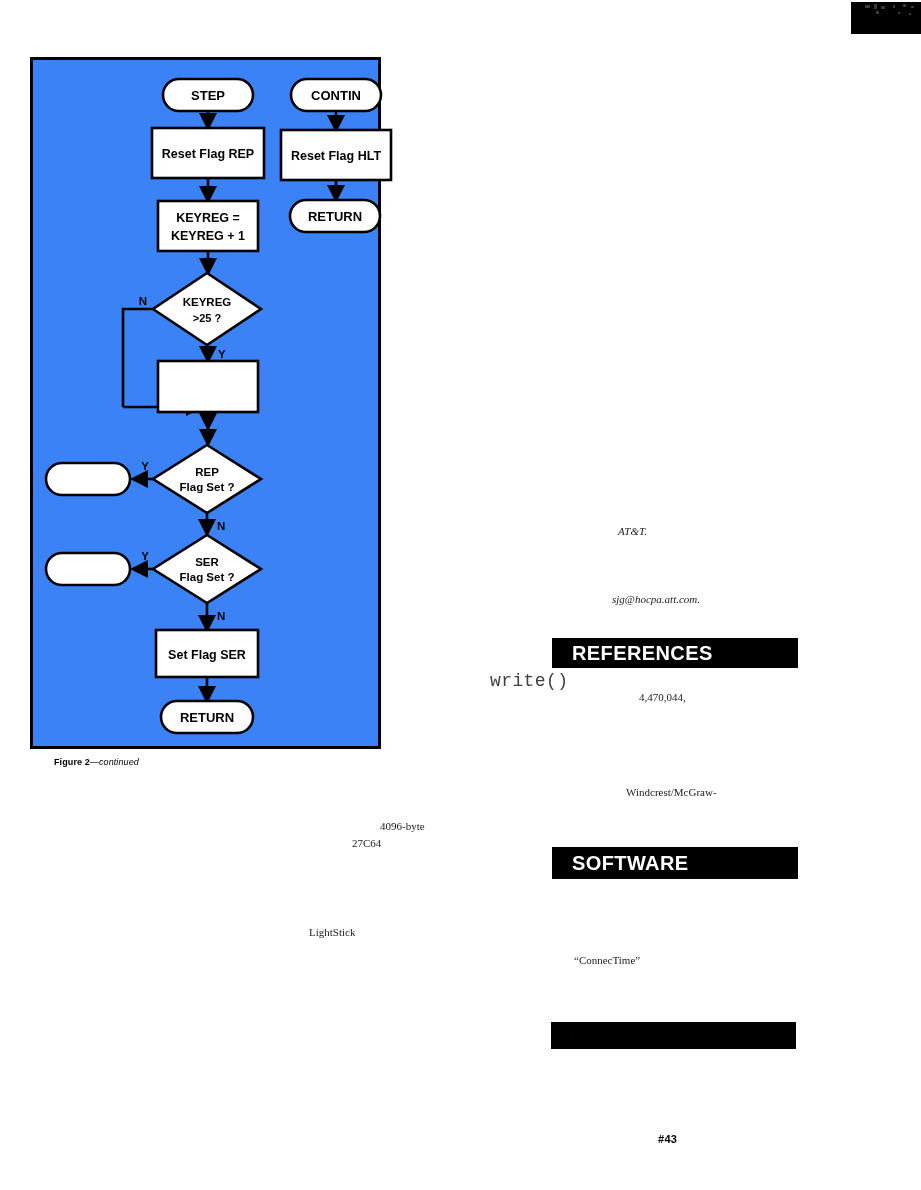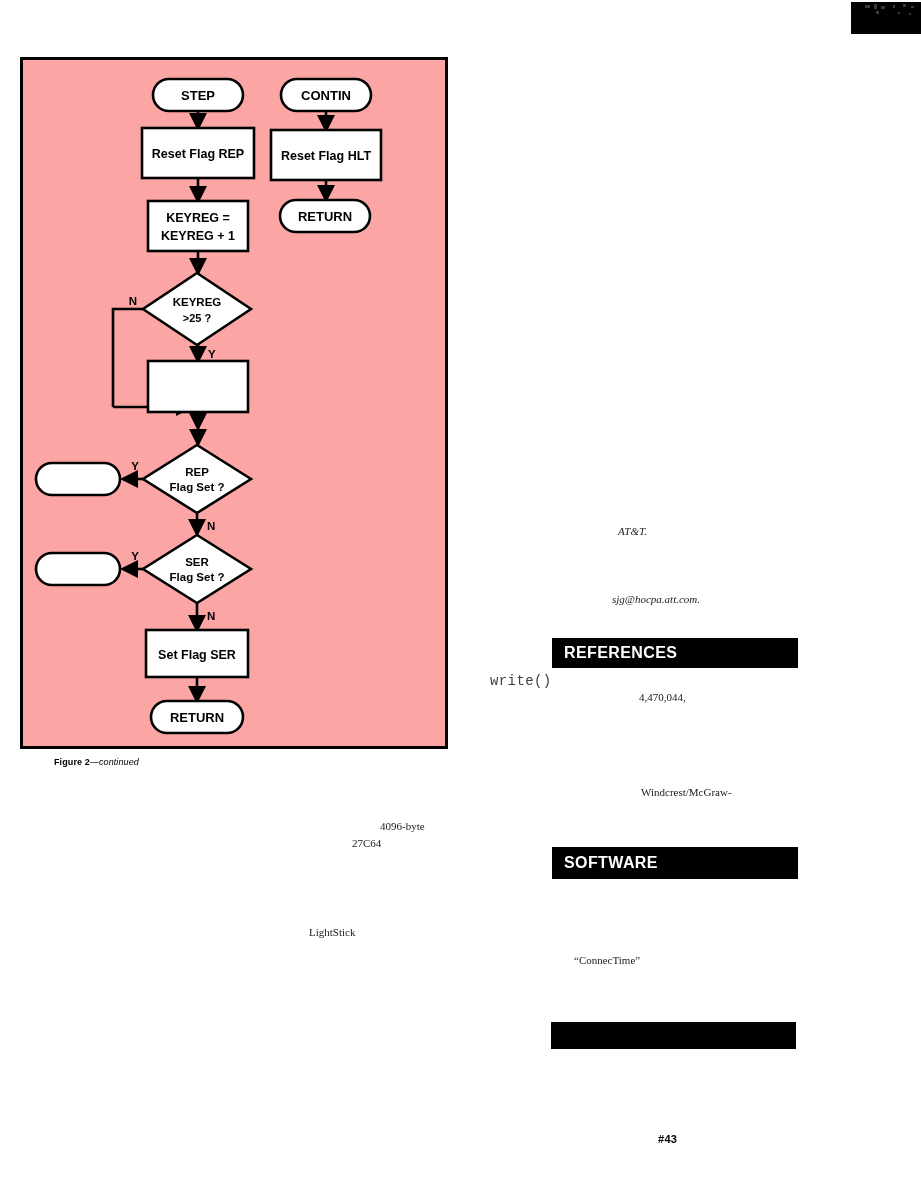--- a/index.html
+++ b/index.html
@@ -29,26 +29,26 @@
     height: 32px;
     background: #000000;
   }
   #scan-artifact .speck {
     position: absolute;
     background: #3a3a3a;
   }
 
   
   #figure-frame {
-    left: 20px;
+    left: 30px;
     top: 57px;
-    width: 428px;
+    width: 351px;
     height: 692px;
     border: 3px solid #000000;
-    background: #fca5a5;
+    background: #3b82f6;
     box-sizing: border-box;
   }
   #flow-svg { display: block; }
 
   
   #figure-caption {
     left: 22px;
     top: 757px;
     font-family: "Liberation Sans", "DejaVu Sans", sans-serif;
     font-size: 9px;
@@ -62,36 +62,36 @@
   .body-frag {
     font-family: "Liberation Serif", "DejaVu Serif", serif;
     font-size: 11px;
     line-height: 15px;
     white-space: pre;
     color: #1a1a1a;
   }
   .body-frag.italic { font-style: italic; }
   .body-frag.mono {
     font-family: "Liberation Mono", "DejaVu Sans Mono", monospace;
-    font-size: 14px;
+    font-size: 18px;
     letter-spacing: 0.4px;
     color: #3f3f3f;
   }
 
   
   .section-bar {
     background: #000000;
     color: #ffffff;
     font-family: "Liberation Sans", "DejaVu Sans", sans-serif;
     font-weight: bold;
-    font-size: 16px;
+    font-size: 20px;
     letter-spacing: 0.4px;
     display: flex;
     align-items: center;
-    padding-left: 12px;
+    padding-left: 20px;
     box-sizing: border-box;
   }
   .section-bar.blank {
     color: #0a0a0a;
     font-size: 11px;
     letter-spacing: 2px;
     padding-left: 18px;
   }
 
   
@@ -216,21 +216,21 @@
 </div>
 
 <div class="abs body-frag italic" style="left:618px; top:524px;">AT&amp;T.</div>
 
 <div class="abs body-frag italic" style="left:612px; top:592px;">sjg@hocpa.att.com.</div>
 
 <div class="abs body-frag mono" style="left:490px; top:674px;">write()</div>
 
 <div class="abs body-frag" style="left:639px; top:690px;">4,470,044,</div>
 
-<div class="abs body-frag" style="left:626px; top:785px;margin-left:15px;">Windcrest/McGraw-</div>
+<div class="abs body-frag" style="left:626px; top:785px;">Windcrest/McGraw-</div>
 
 <div class="abs body-frag" style="left:380px; top:819px;">4096-byte</div>
 
 <div class="abs body-frag" style="left:352px; top:836px;">27C64</div>
 
 <div class="abs body-frag" style="left:309px; top:925px;">LightStick</div>
 
 <div class="abs body-frag" style="left:574px; top:953px;">“ConnecTime”</div>
 
 <div class="abs section-bar" style="left:552px; top:638px; width:246px; height:30px;">

